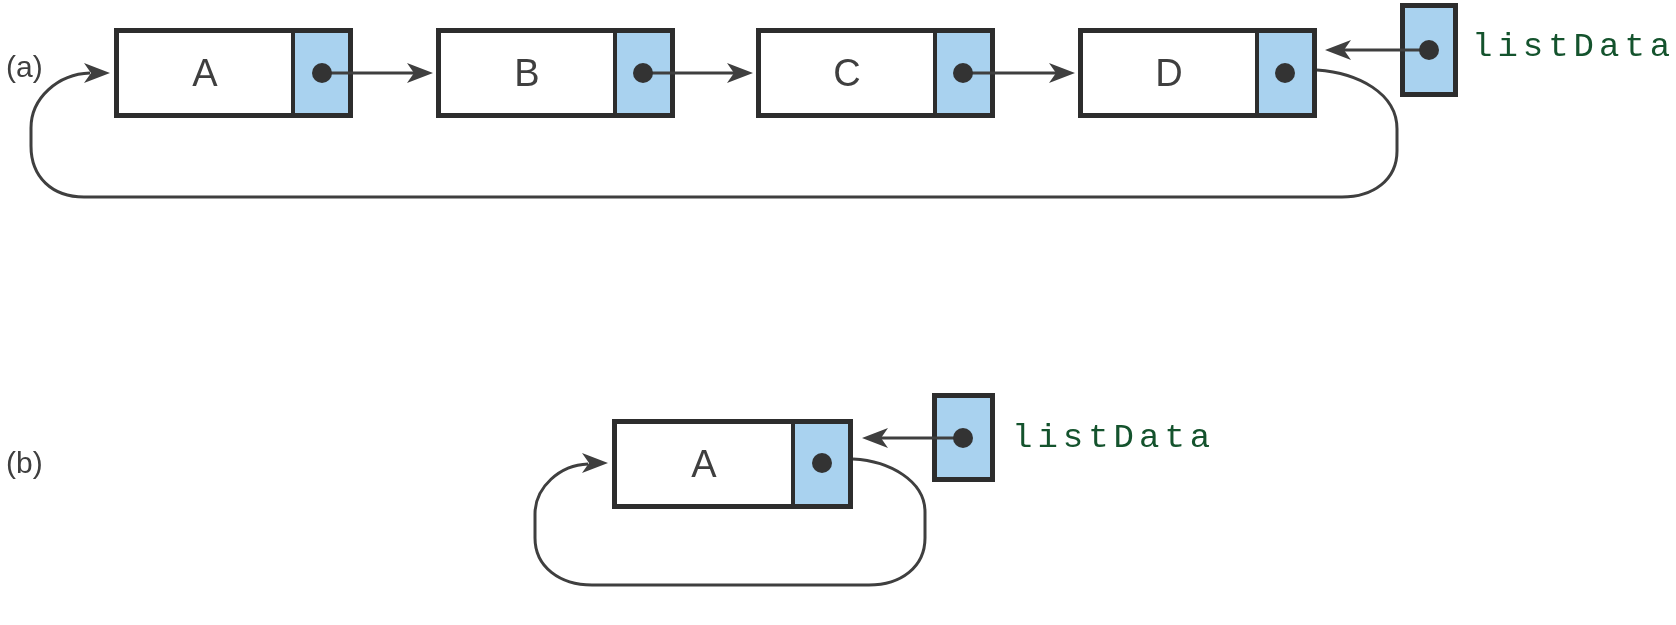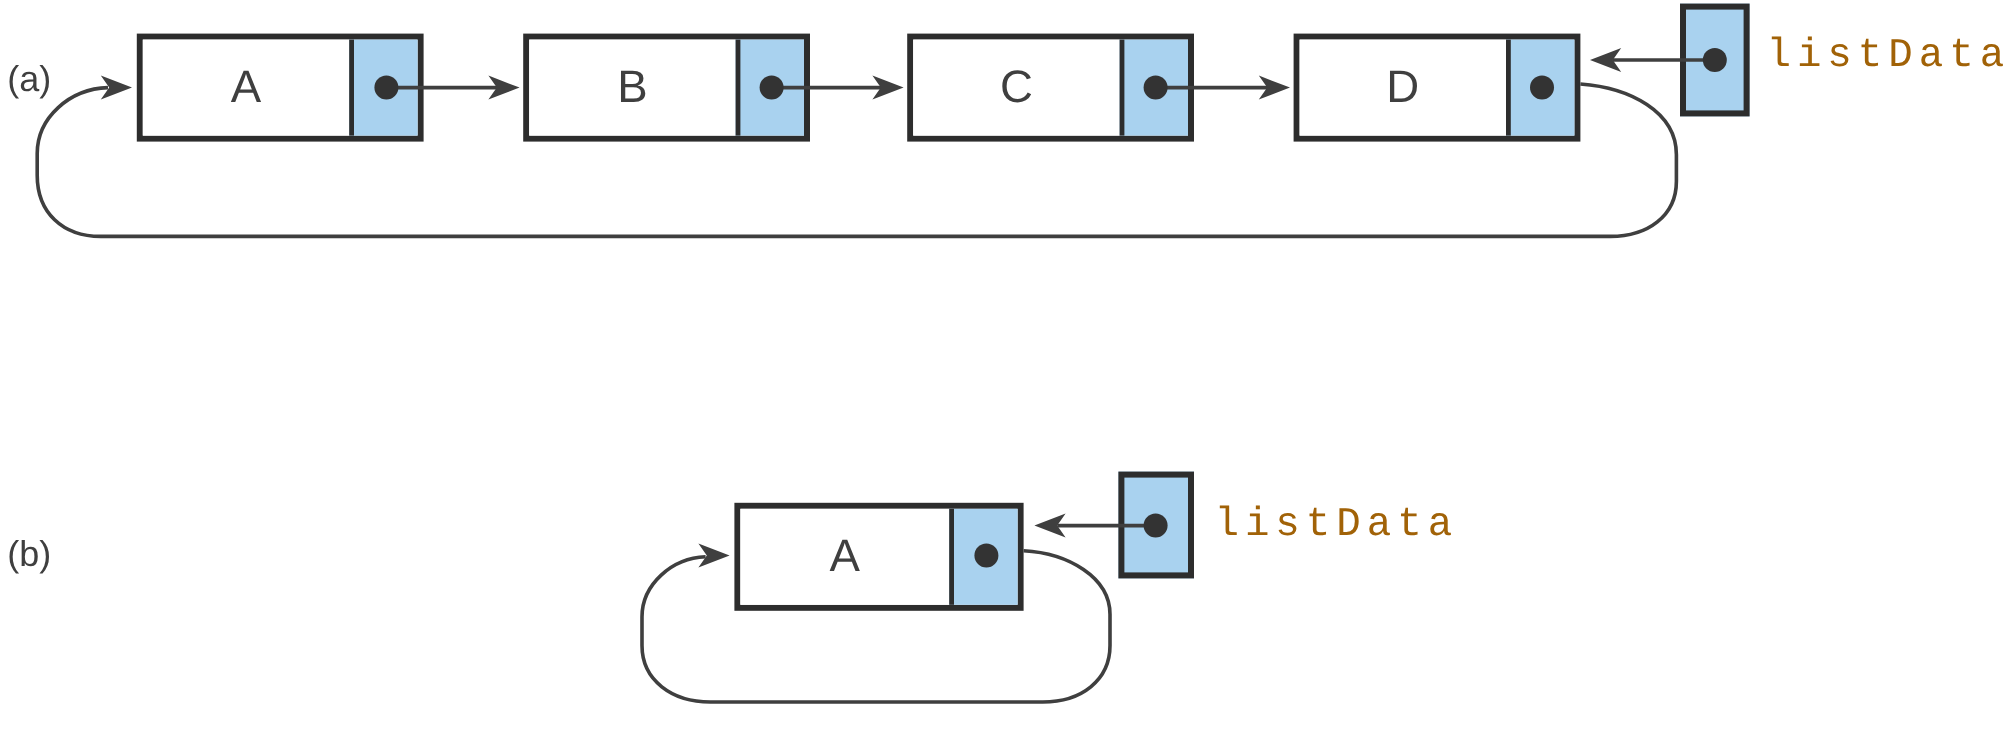--- a/index.html
+++ b/index.html
@@ -53,21 +53,21 @@
     background:var(--cell-fill);
   }
   .pointer-name{
     position:absolute;
     height:40px;
     display:flex;
     align-items:center;
     font-family:"Liberation Mono","DejaVu Sans Mono",monospace;
     font-size:34px;
     letter-spacing:5px;
-    color:#a16207;
+    color:#14532d;
     white-space:nowrap;
   }
   svg.wires{
     position:absolute;
     left:0;top:0;
     width:1676px;height:625px;
     pointer-events:none;
   }
   .wire{stroke:var(--line);stroke-width:3;fill:none;}
   .loop{stroke:var(--line);stroke-width:3;fill:none;}

